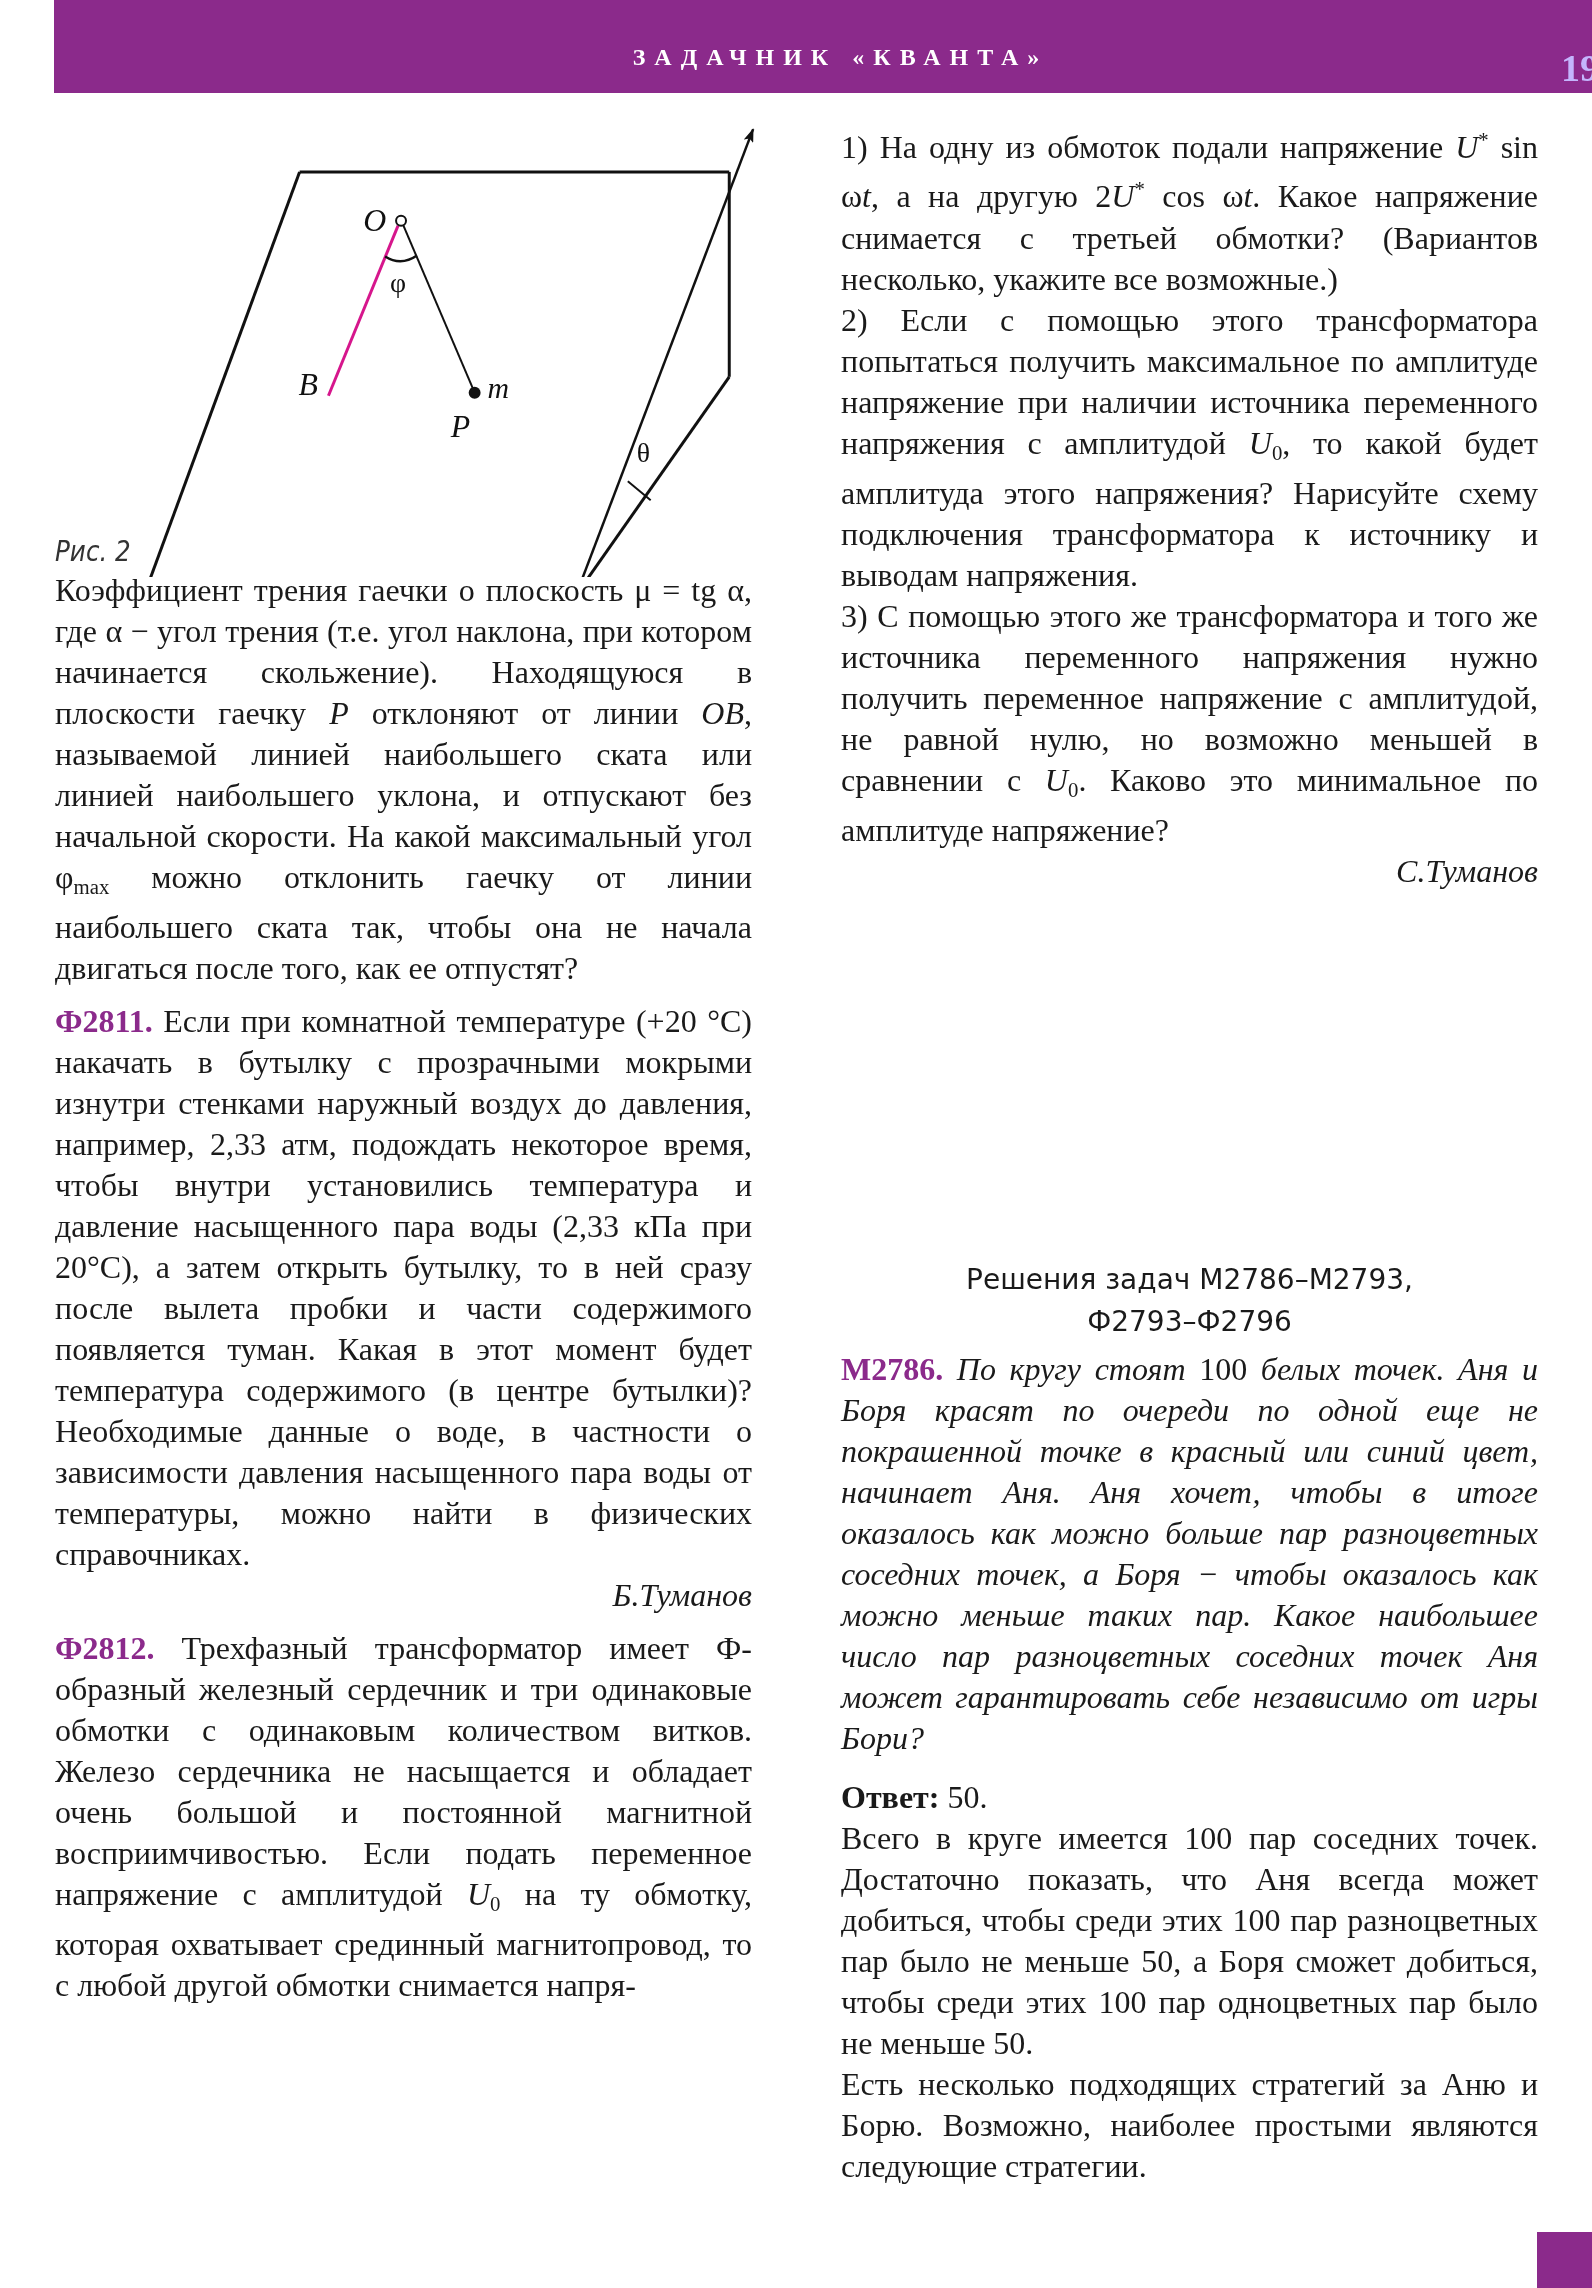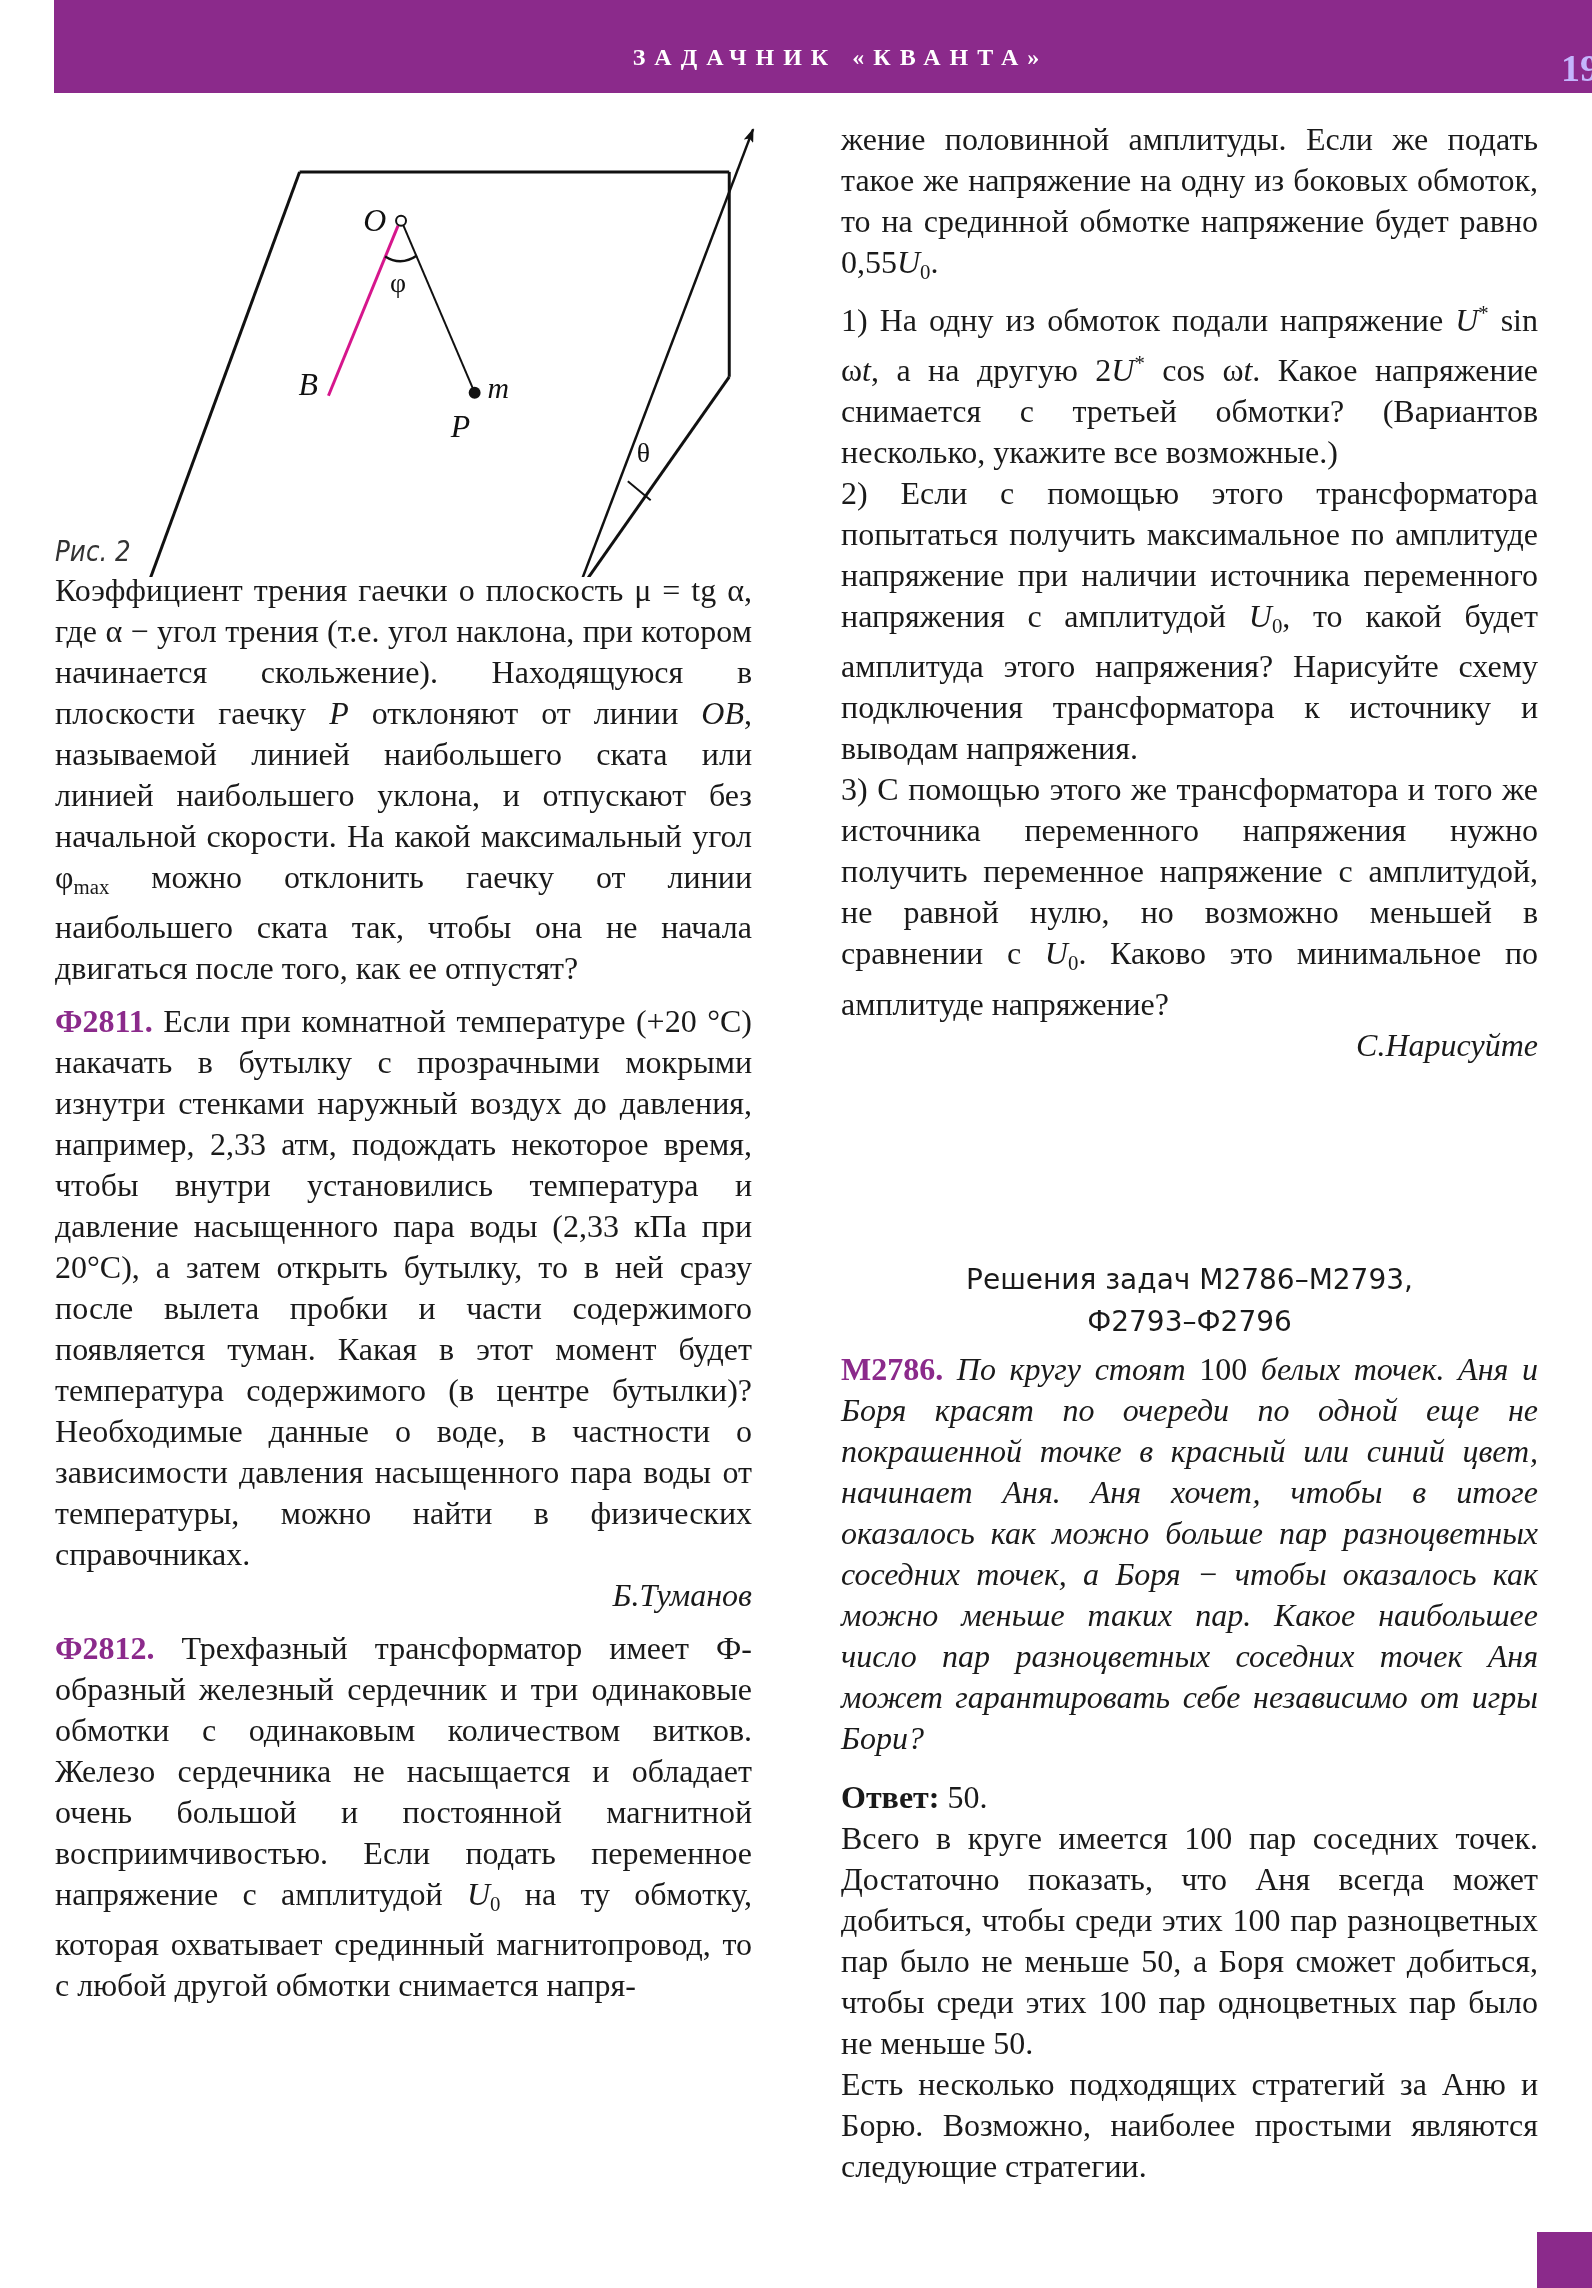--- a/index.html
+++ b/index.html
@@ -90,32 +90,29 @@
   <p class="sign">Б.Туманов</p>
 
   <p style="margin-top:12px;">
     <span class="pnum">Ф2812.</span>
     <span>Трехфазный трансформатор имеет Ф-образный железный сердечник и три одинаковые обмотки с одинаковым количеством витков. Железо сердечника не насыщается и обладает очень большой и постоянной магнитной восприимчивостью. Если подать переменное напряжение с амплитудой </span><span class="it">U</span><span class="sub">0</span><span> на ту обмотку, которая охватывает срединный магнитопровод, то с любой другой обмотки снимается напря-</span>
   </p>
 </div>
 
 <div class="col right" style="top:119px;">
   <p>
-    <span>жение половинной амплитуды. Если же подать такое же напряжение на одну из боковых обмоток, то на срединной обмотке напряжение будет равно 0,55</span><span class="it">U</span><span class="sub">0</span><span>.</span>
-  </p>
-  <p>
     <span>1) На одну из обмоток подали напряжение </span><span class="it">U</span><span class="sup">*</span><span> sin ω</span><span class="it">t</span><span>, а на другую 2</span><span class="it">U</span><span class="sup">*</span><span> cos ω</span><span class="it">t</span><span>. Какое напряжение снимается с третьей обмотки? (Вариантов несколько, укажите все возможные.)</span>
   </p>
   <p>
     <span>2) Если с помощью этого трансформатора попытаться получить максимальное по амплитуде напряжение при наличии источника переменного напряжения с амплитудой </span><span class="it">U</span><span class="sub">0</span><span>, то какой будет амплитуда этого напряжения? Нарисуйте схему подключения трансформатора к источнику и выводам напряжения.</span>
   </p>
   <p>
     <span>3) С помощью этого же трансформатора и того же источника переменного напряжения нужно получить переменное напряжение с амплитудой, не равной нулю, но возможно меньшей в сравнении с </span><span class="it">U</span><span class="sub">0</span><span>. Каково это минимальное по амплитуде напряжение?</span>
   </p>
-  <p class="sign">С.Нарисуйте</p>
+  <p class="sign">С.Туманов</p>
 </div>
 
 <div class="col right" style="top:1259px;">
   <p class="section-title">
     <span>Решения задач М2786–М2793,</span><br>
     <span>Ф2793–Ф2796</span>
   </p>
   <p style="margin-top:6px;">
     <span class="pnum">М2786.</span>
     <span class="it">По кругу стоят </span><span>100</span><span class="it"> белых точек. Аня и Боря красят по очереди по одной еще не покрашенной точке в красный или синий цвет, начинает Аня. Аня хочет, чтобы в итоге оказалось как можно больше пар разноцветных соседних точек, а Боря − чтобы оказалось как можно меньше таких пар. Какое наибольшее число пар разноцветных соседних точек Аня может гарантировать себе независимо от игры Бори?</span>

